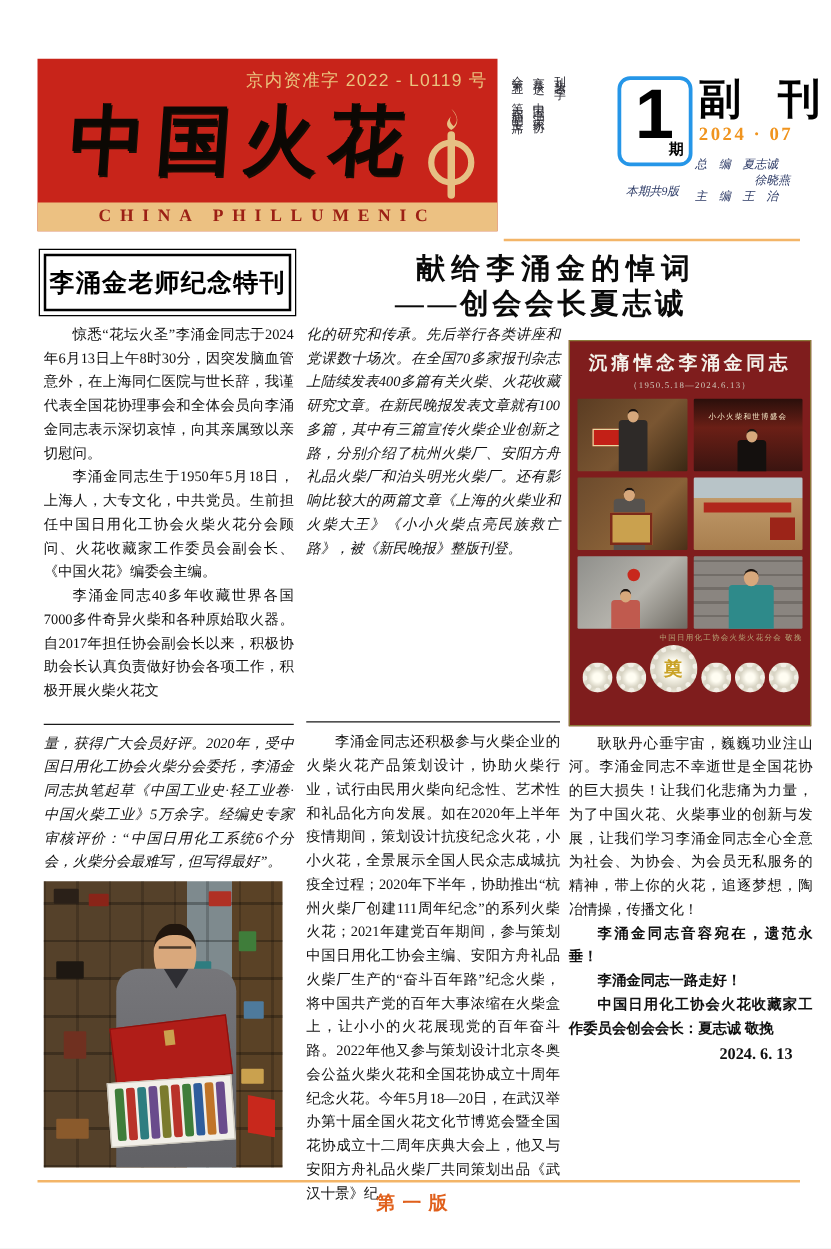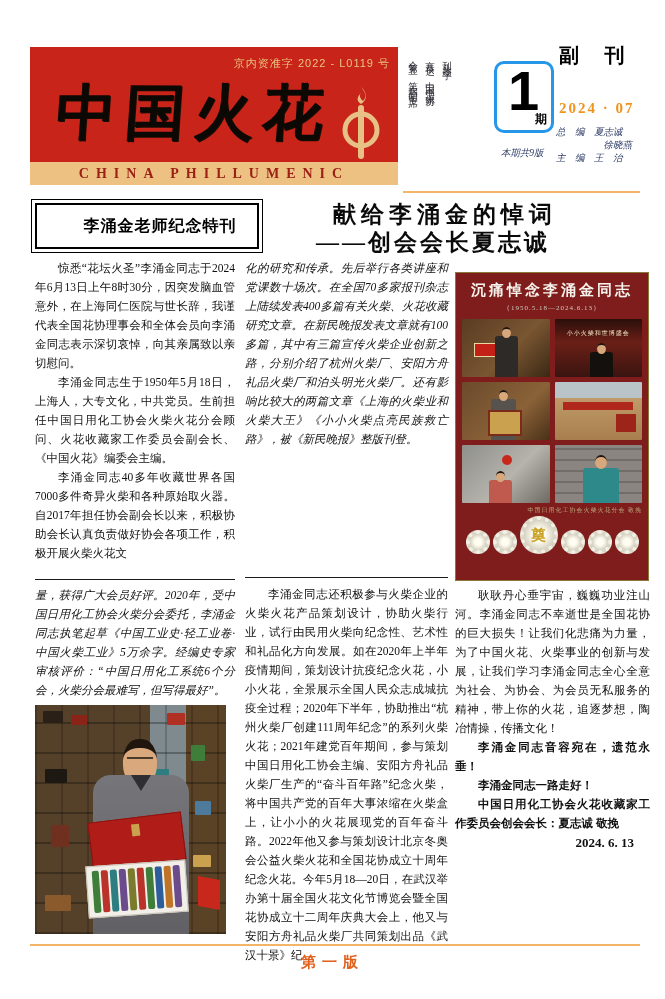--- a/index.html
+++ b/index.html
@@ -2,21 +2,21 @@
 <html><head>
 <meta charset="utf-8">
 <style>
   html,body{margin:0;padding:0;background:#e8e8e8;}
   .page{position:relative;width:665px;height:999px;background:#ffffff;margin:0 auto;
         font-family:"Liberation Serif", serif;overflow:hidden;}
   .abs{position:absolute;}
 
   
   .masthead{left:30px;top:47px;width:368px;height:138px;background:#c8241a;}
-  .reg{position:absolute;right:8px;top:9px;font-size:11px;color:#eac47f;letter-spacing:1px;
+  .reg{position:absolute;right:8px;top:9px;font-size:14px;color:#eac47f;letter-spacing:1px;
        font-family:"Liberation Sans",sans-serif;}
   .cn-title{position:absolute;left:14px;top:16px;width:300px;text-align:center;
        font-size:60px;font-weight:bold;color:#0c0804;letter-spacing:9px;
        transform:skewX(-4deg);line-height:100px;text-shadow:1px 1px 0 #1a0d05;}
   .logo{position:absolute;right:16px;top:38px;}
   .strip{position:absolute;left:0;bottom:0;width:100%;height:23px;background:#ecc182;
        text-align:center;line-height:23px;font-size:14px;font-weight:bold;color:#9c2015;
        letter-spacing:7px;}
 
   
@@ -25,31 +25,31 @@
   .inscription span{display:block;}
 
   
   .issue-num{left:494px;top:61px;width:54px;height:66px;border:3px solid #2596e8;
        border-radius:10px;background:#fff;}
   .issue-num .one{position:absolute;left:11px;top:-6px;font-size:56px;font-weight:bold;
        font-family:"Liberation Sans",sans-serif;color:#000;}
   .issue-num .qi{position:absolute;right:4px;bottom:2px;font-size:12px;font-weight:bold;color:#000;}
   .pages-note{left:480px;top:147px;width:84px;text-align:center;font-size:9.5px;
        font-style:italic;color:#2c3a66;}
-  .supplement{left:559px;top:42px;font-size:20px;font-weight:bold;color:#000;
+  .supplement{left:559px;top:56px;font-size:34px;font-weight:bold;color:#000;
        font-family:"Liberation Sans",sans-serif;letter-spacing:10px;white-space:nowrap;}
   .issue-date{left:559px;top:100px;font-size:15px;font-weight:bold;color:#f0941e;letter-spacing:2px;}
   .editors{left:556px;top:126px;font-size:9.5px;line-height:13px;color:#2c3a66;white-space:pre;font-style:italic;}
   .rule-orange{height:2px;background:#f3b568;}
   .header-rule{left:403px;top:191px;width:237px;}
 
   
   .special-box{left:35px;top:203px;width:194px;height:42px;border:2px solid #000;
        outline:1px solid #000;outline-offset:3px;display:flex;align-items:center;justify-content:center;
-       font-family:Liberation Mono, monospace;font-size:16px;font-weight:bold;letter-spacing:1px;padding-left:26px;}
+       font-family:Liberation Mono, monospace;font-size:20px;font-weight:bold;letter-spacing:1px;}
   .headline{left:242px;top:201px;width:406px;text-align:center;font-size:23px;font-weight:bold;
        letter-spacing:5px;color:#0a0a0a;line-height:28px;}
   .headline .byline{display:block;text-align:center;padding-right:24px;letter-spacing:3px;}
 
   
   .body-text{font-size:11.5px;line-height:19px;text-align:justify;color:#101010;}
   .body-text p{margin:0;text-indent:2em;}
   .body-text p.cont{text-indent:0;font-style:italic;}
   .body-text p.b{font-weight:bold;}
   .col1{left:35px;top:259px;width:200px;}

